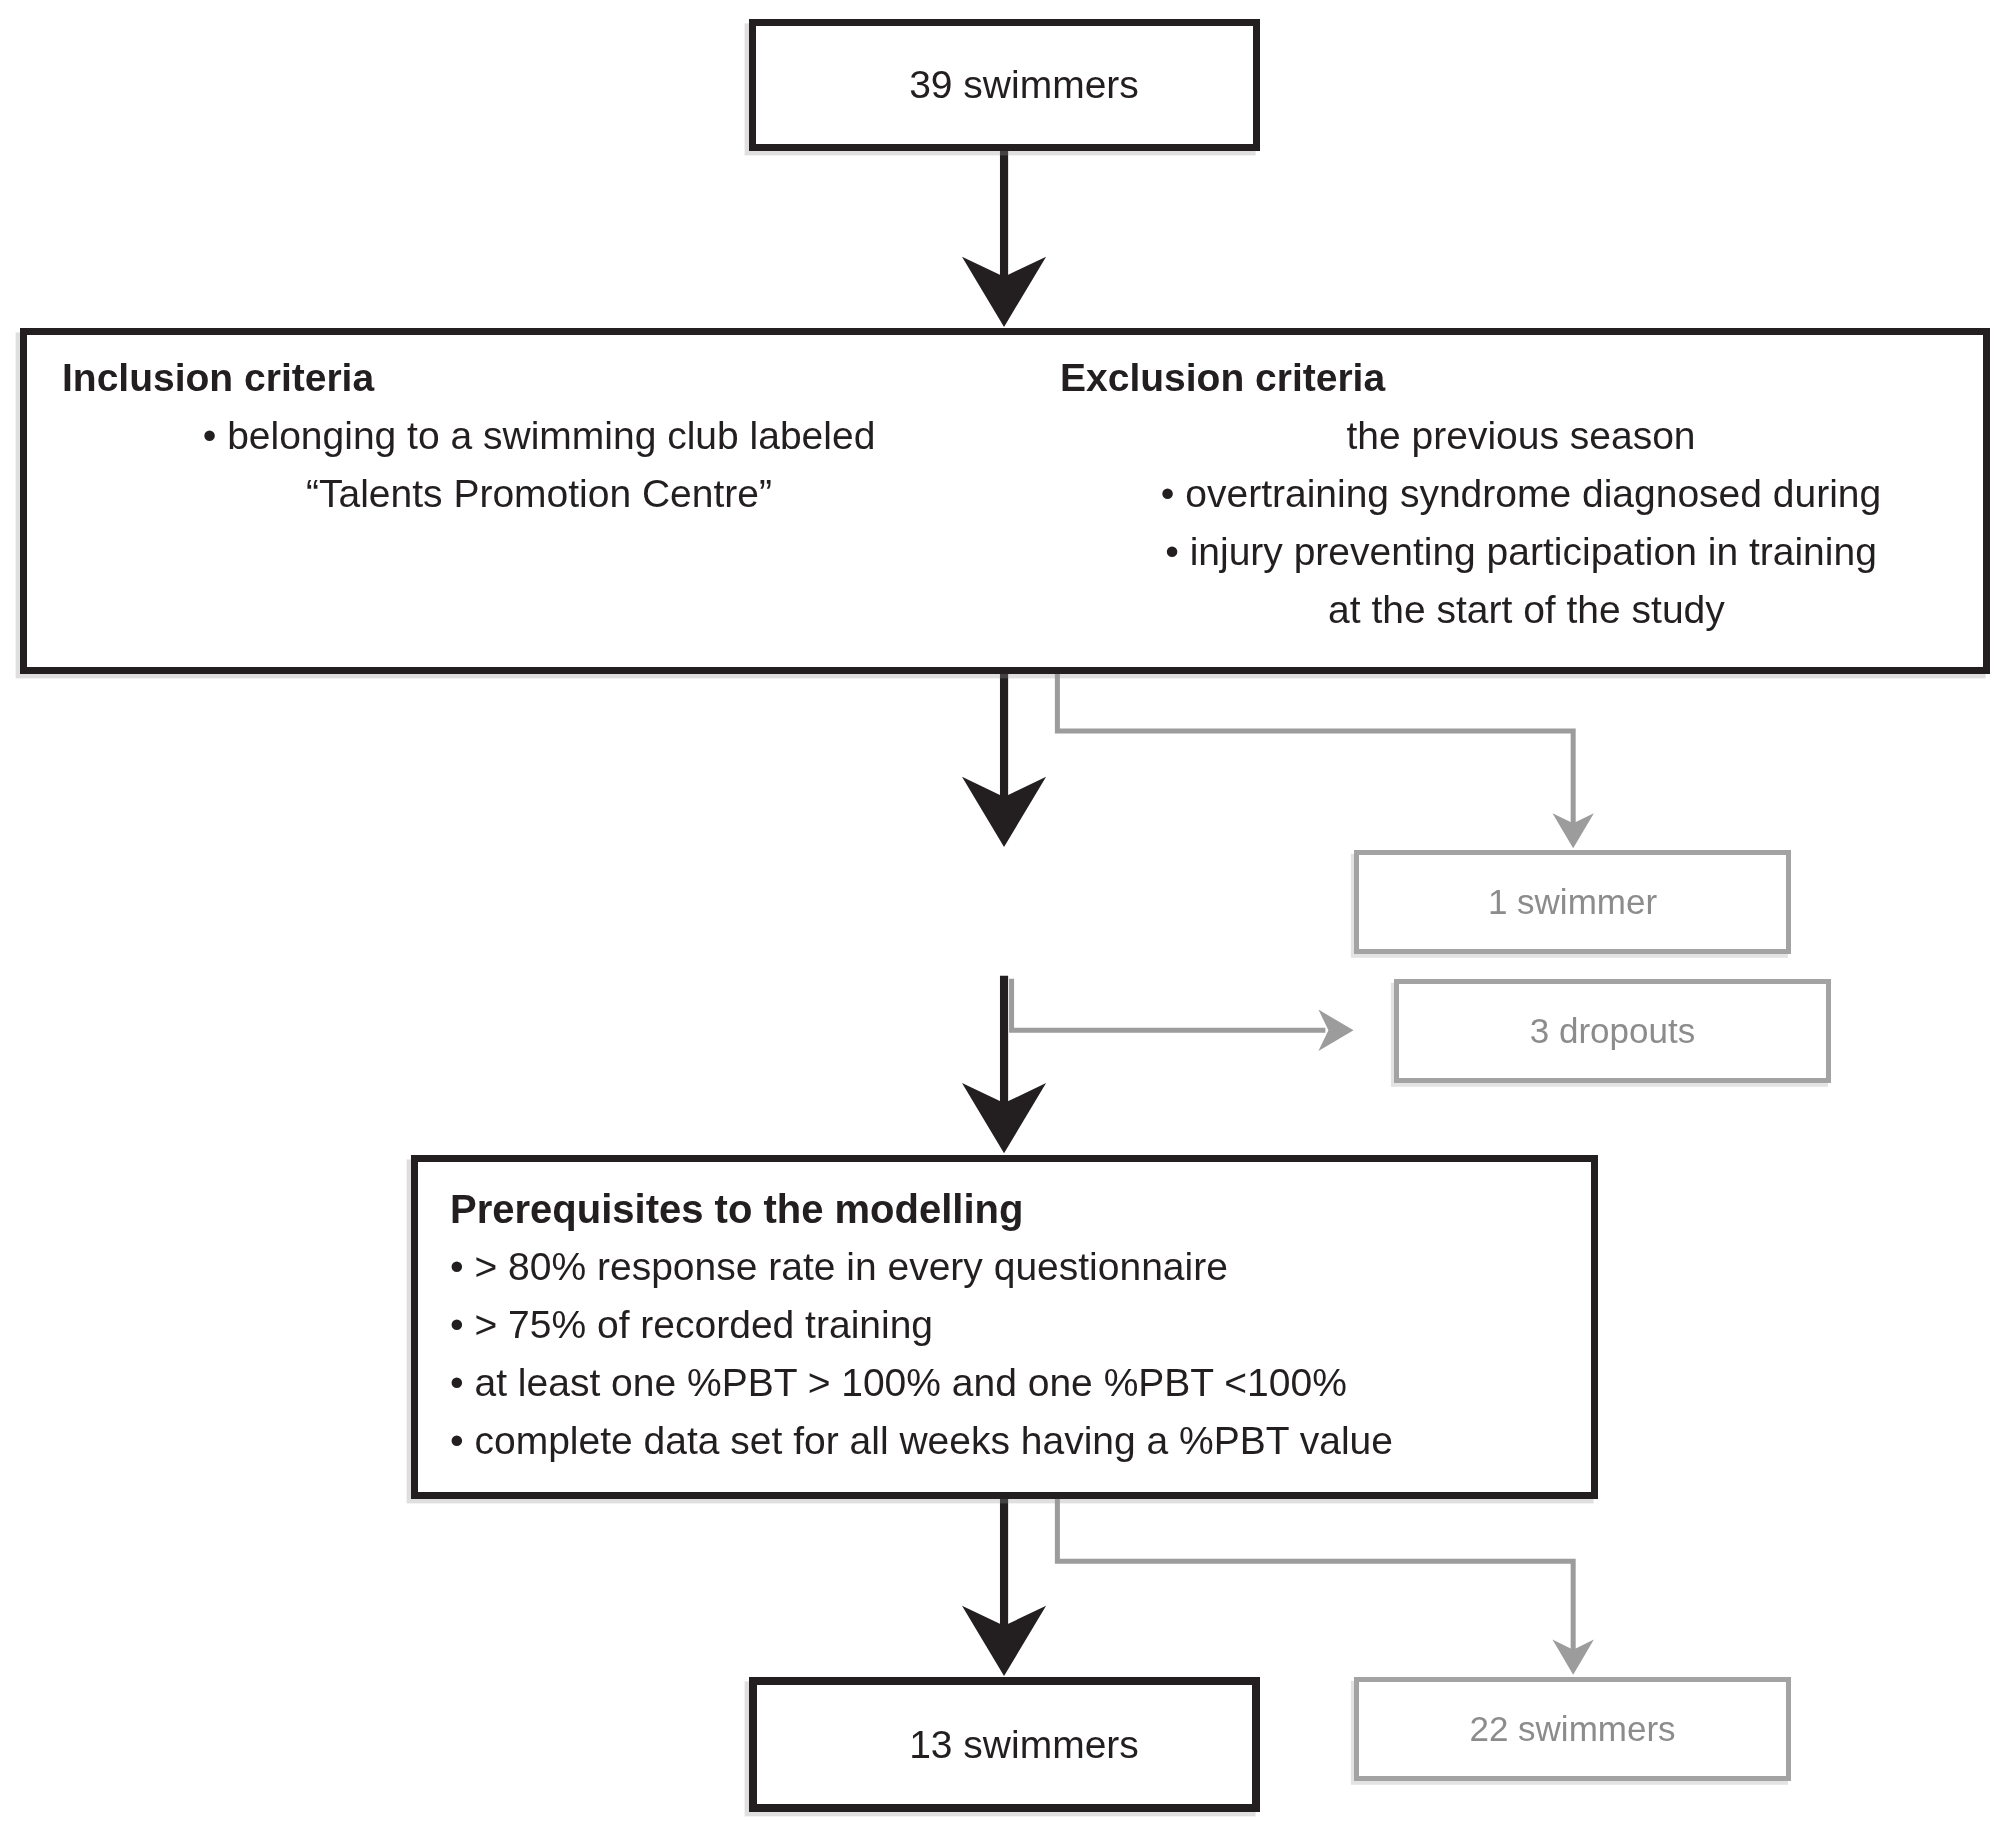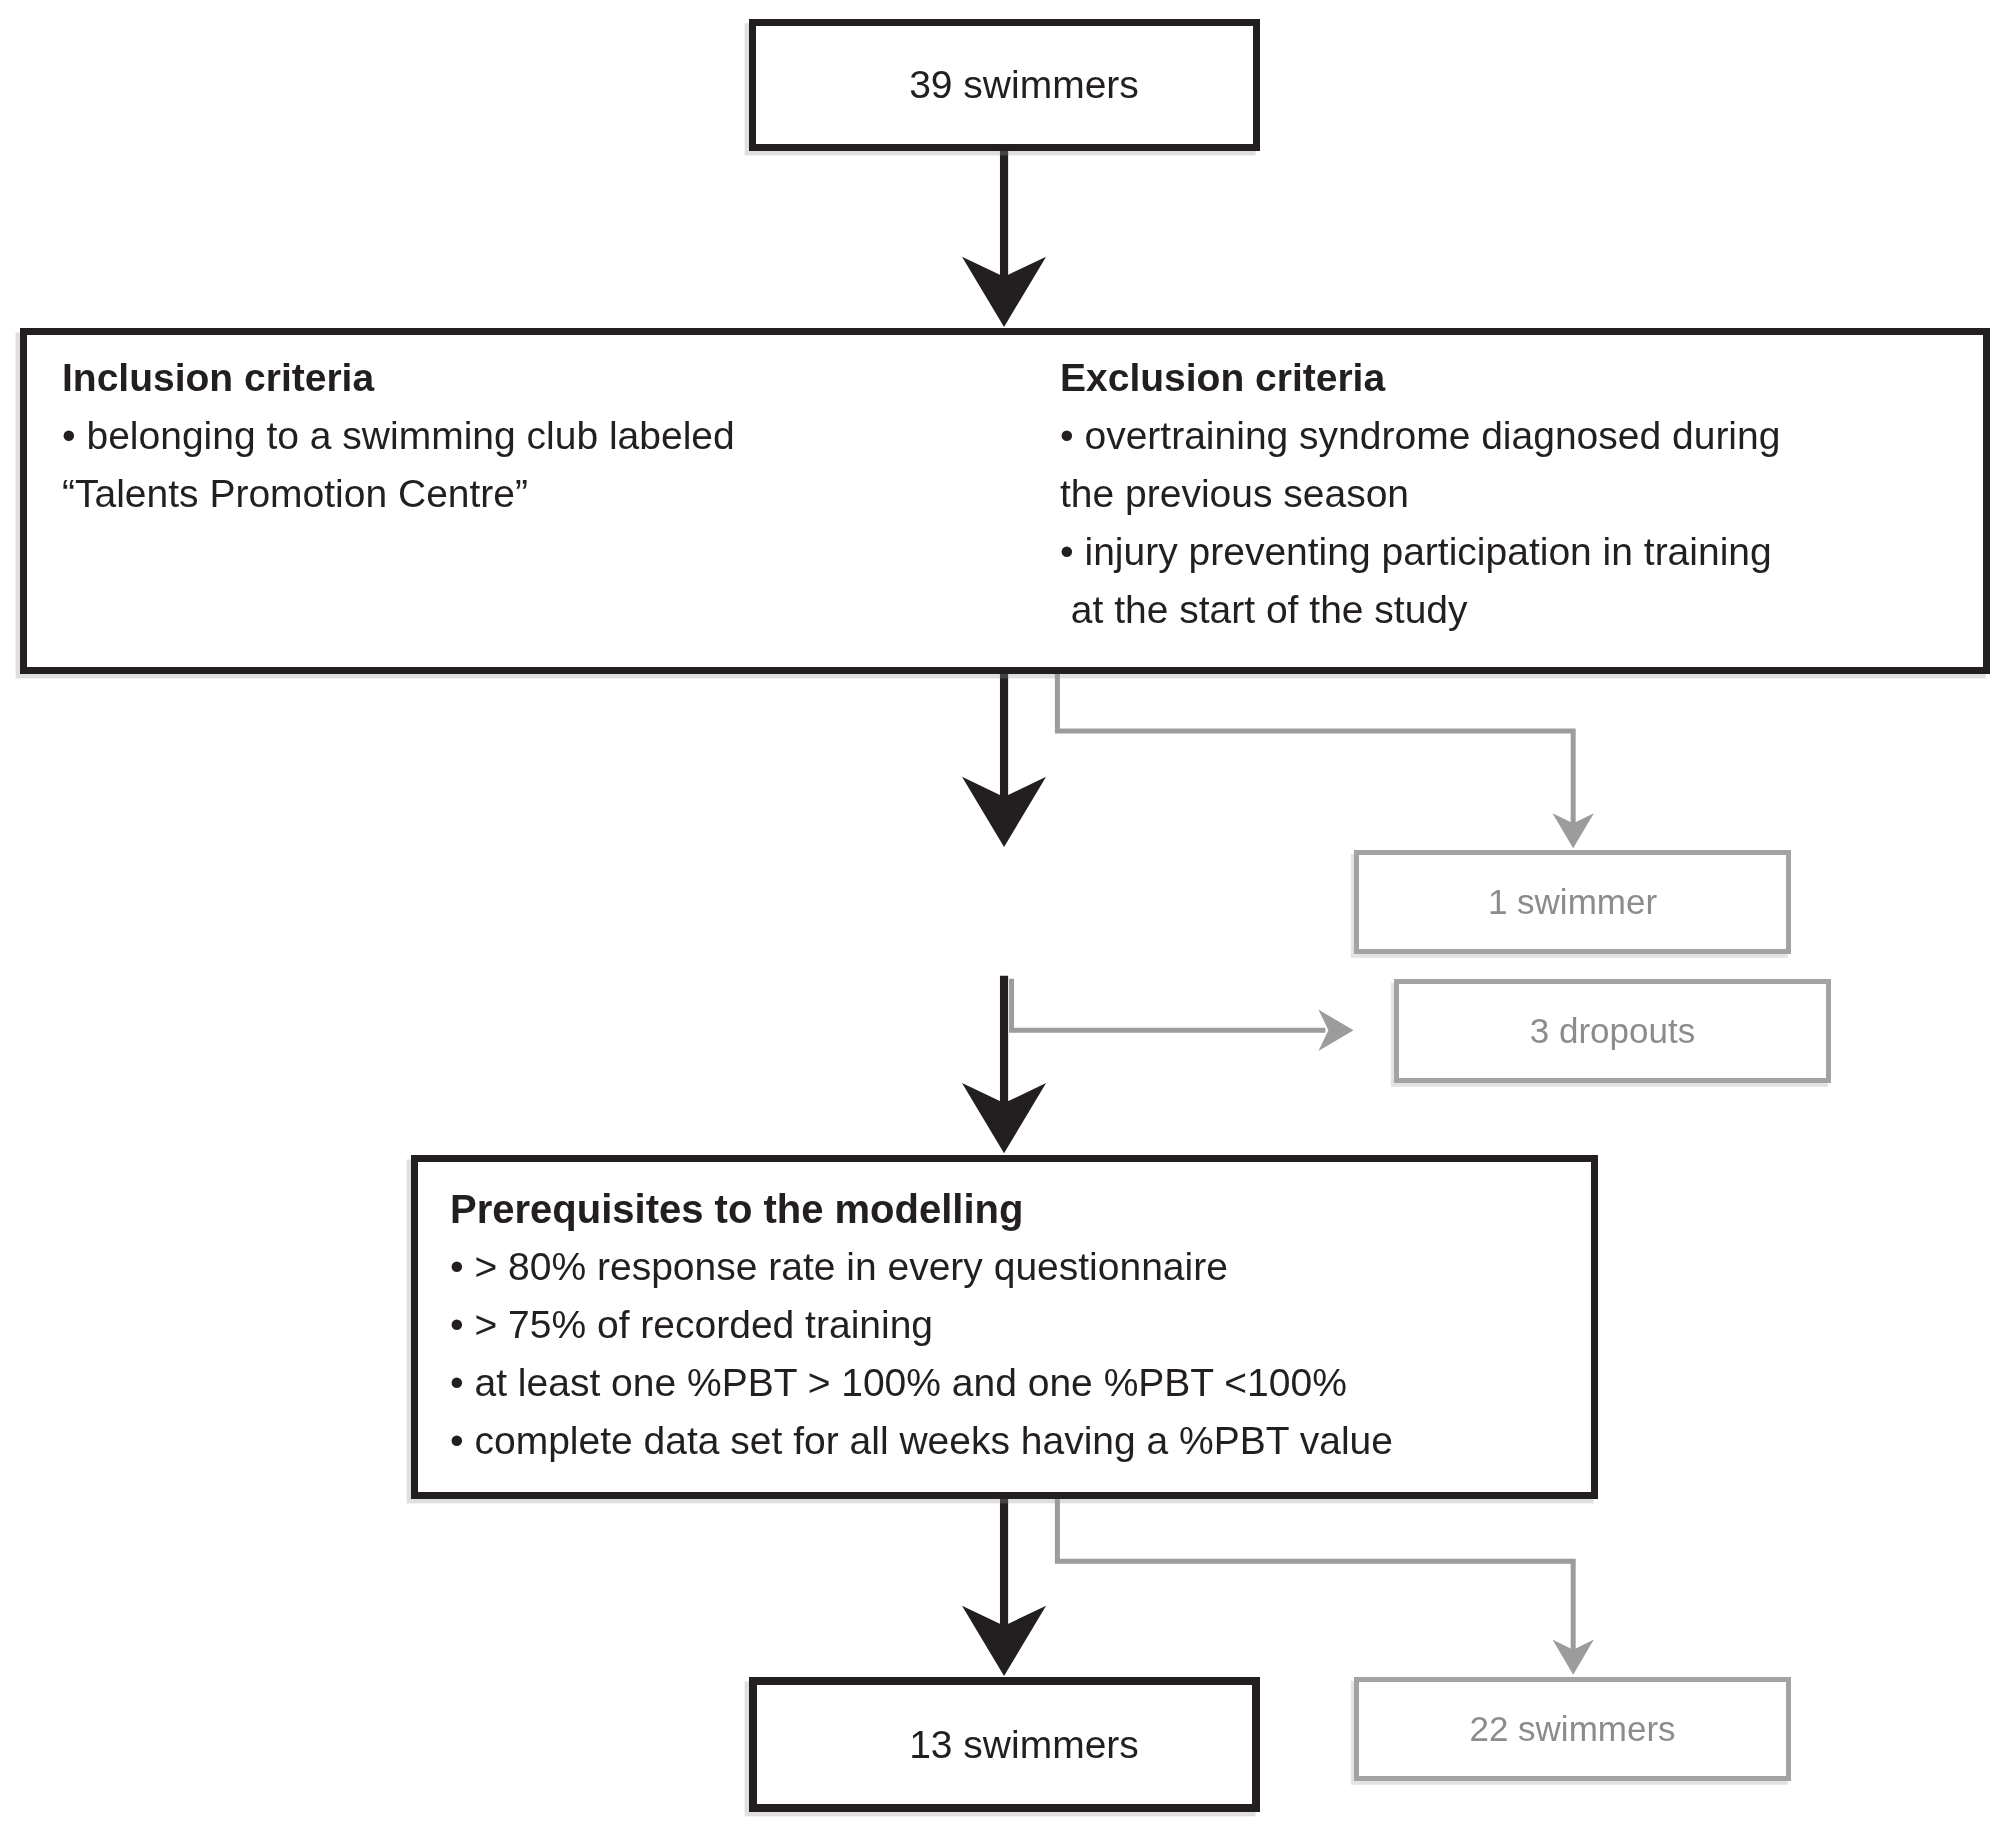--- a/index.html
+++ b/index.html
@@ -65,21 +65,21 @@
   .crit-col{
     position:absolute;
     top:14px;
     font-size:39px;
     line-height:58px;
     color:var(--black);
   }
   .col-inclusion{left:35px;  width:954px;}
   .col-exclusion{left:1033px;width:922px;}
   .crit-title{font-weight:bold; white-space:pre;}
-  .crit-line{white-space:pre;}
+  .crit-line{white-space:pre;text-align:center;}
 
   .prereq-inner{
     position:absolute;
     left:32px; top:17.6px;
     font-size:39px;
     line-height:58px;
     color:var(--black);
     width:1123px;
   }
   .prereq-title{font-weight:bold; font-size:40px; white-space:pre;}
@@ -128,22 +128,22 @@
   </div>
 
   <div class="box box-black" id="criteria-box">
     <div class="crit-col col-inclusion">
       <div class="crit-title">Inclusion criteria</div>
       <div class="crit-line">• belonging to a swimming club labeled</div>
       <div class="crit-line">“Talents Promotion Centre”</div>
     </div>
     <div class="crit-col col-exclusion">
       <div class="crit-title">Exclusion criteria</div>
+      <div class="crit-line">the previous season</div>
       <div class="crit-line">• overtraining syndrome diagnosed during</div>
-      <div class="crit-line">the previous season</div>
       <div class="crit-line">• injury preventing participation in training</div>
       <div class="crit-line"> at the start of the study</div>
     </div>
   </div>
 
 
   <div class="box box-gray" id="box-1swimmer">
     <span class="node-label-gray">1 swimmer</span>
   </div>
 

